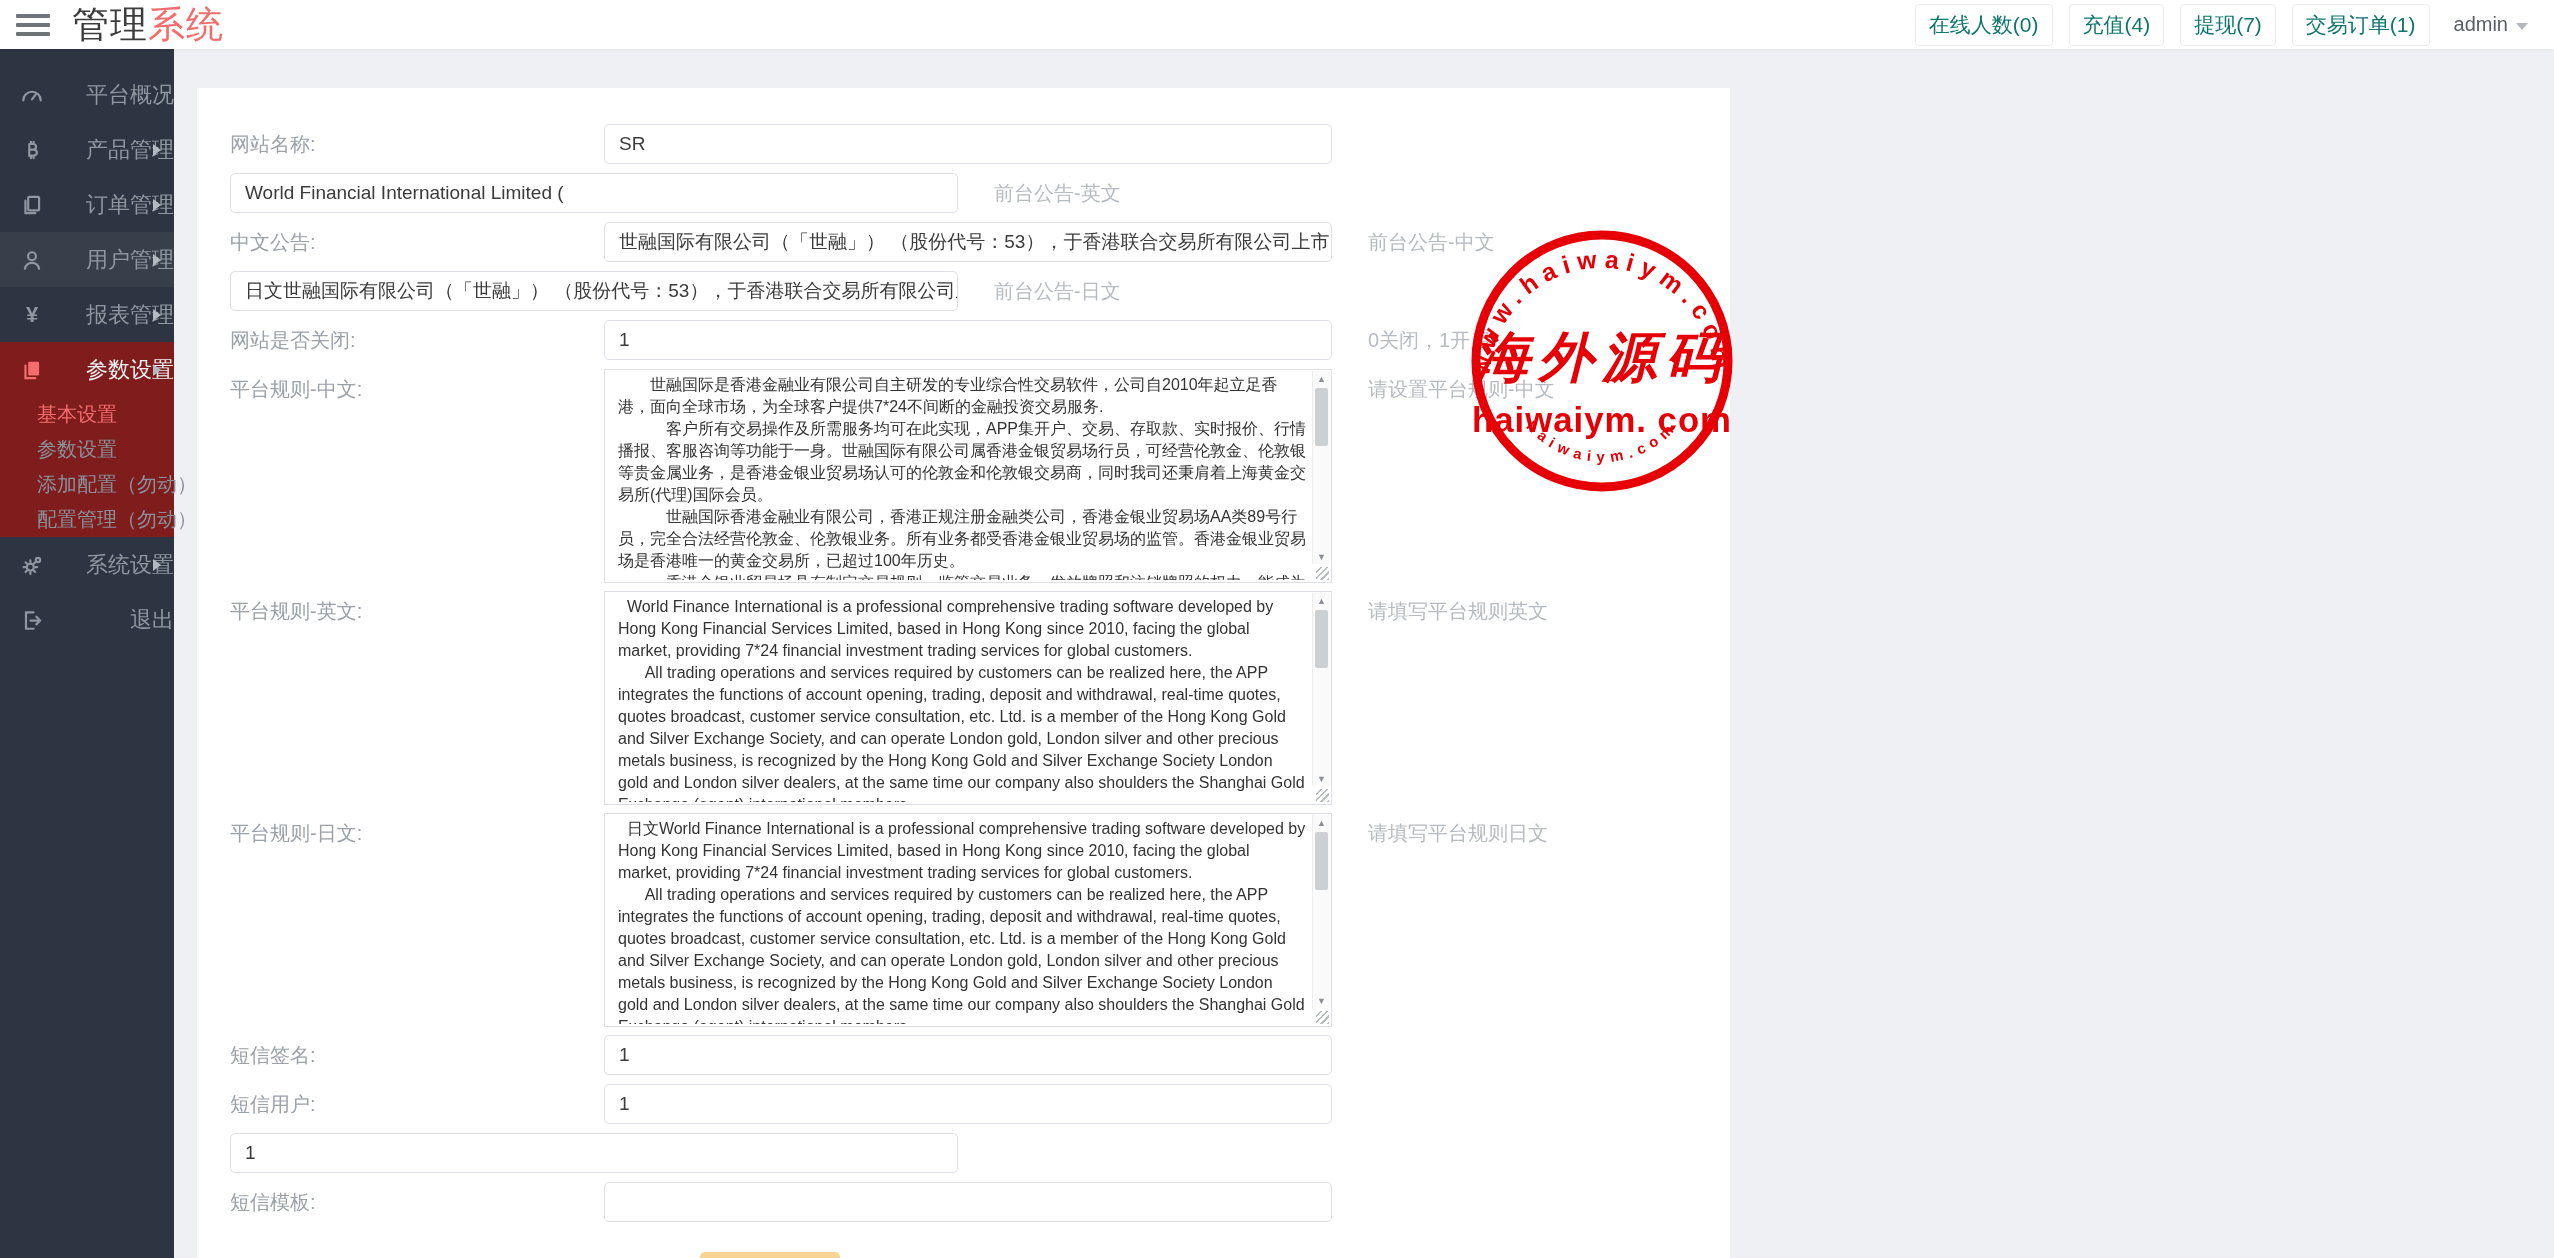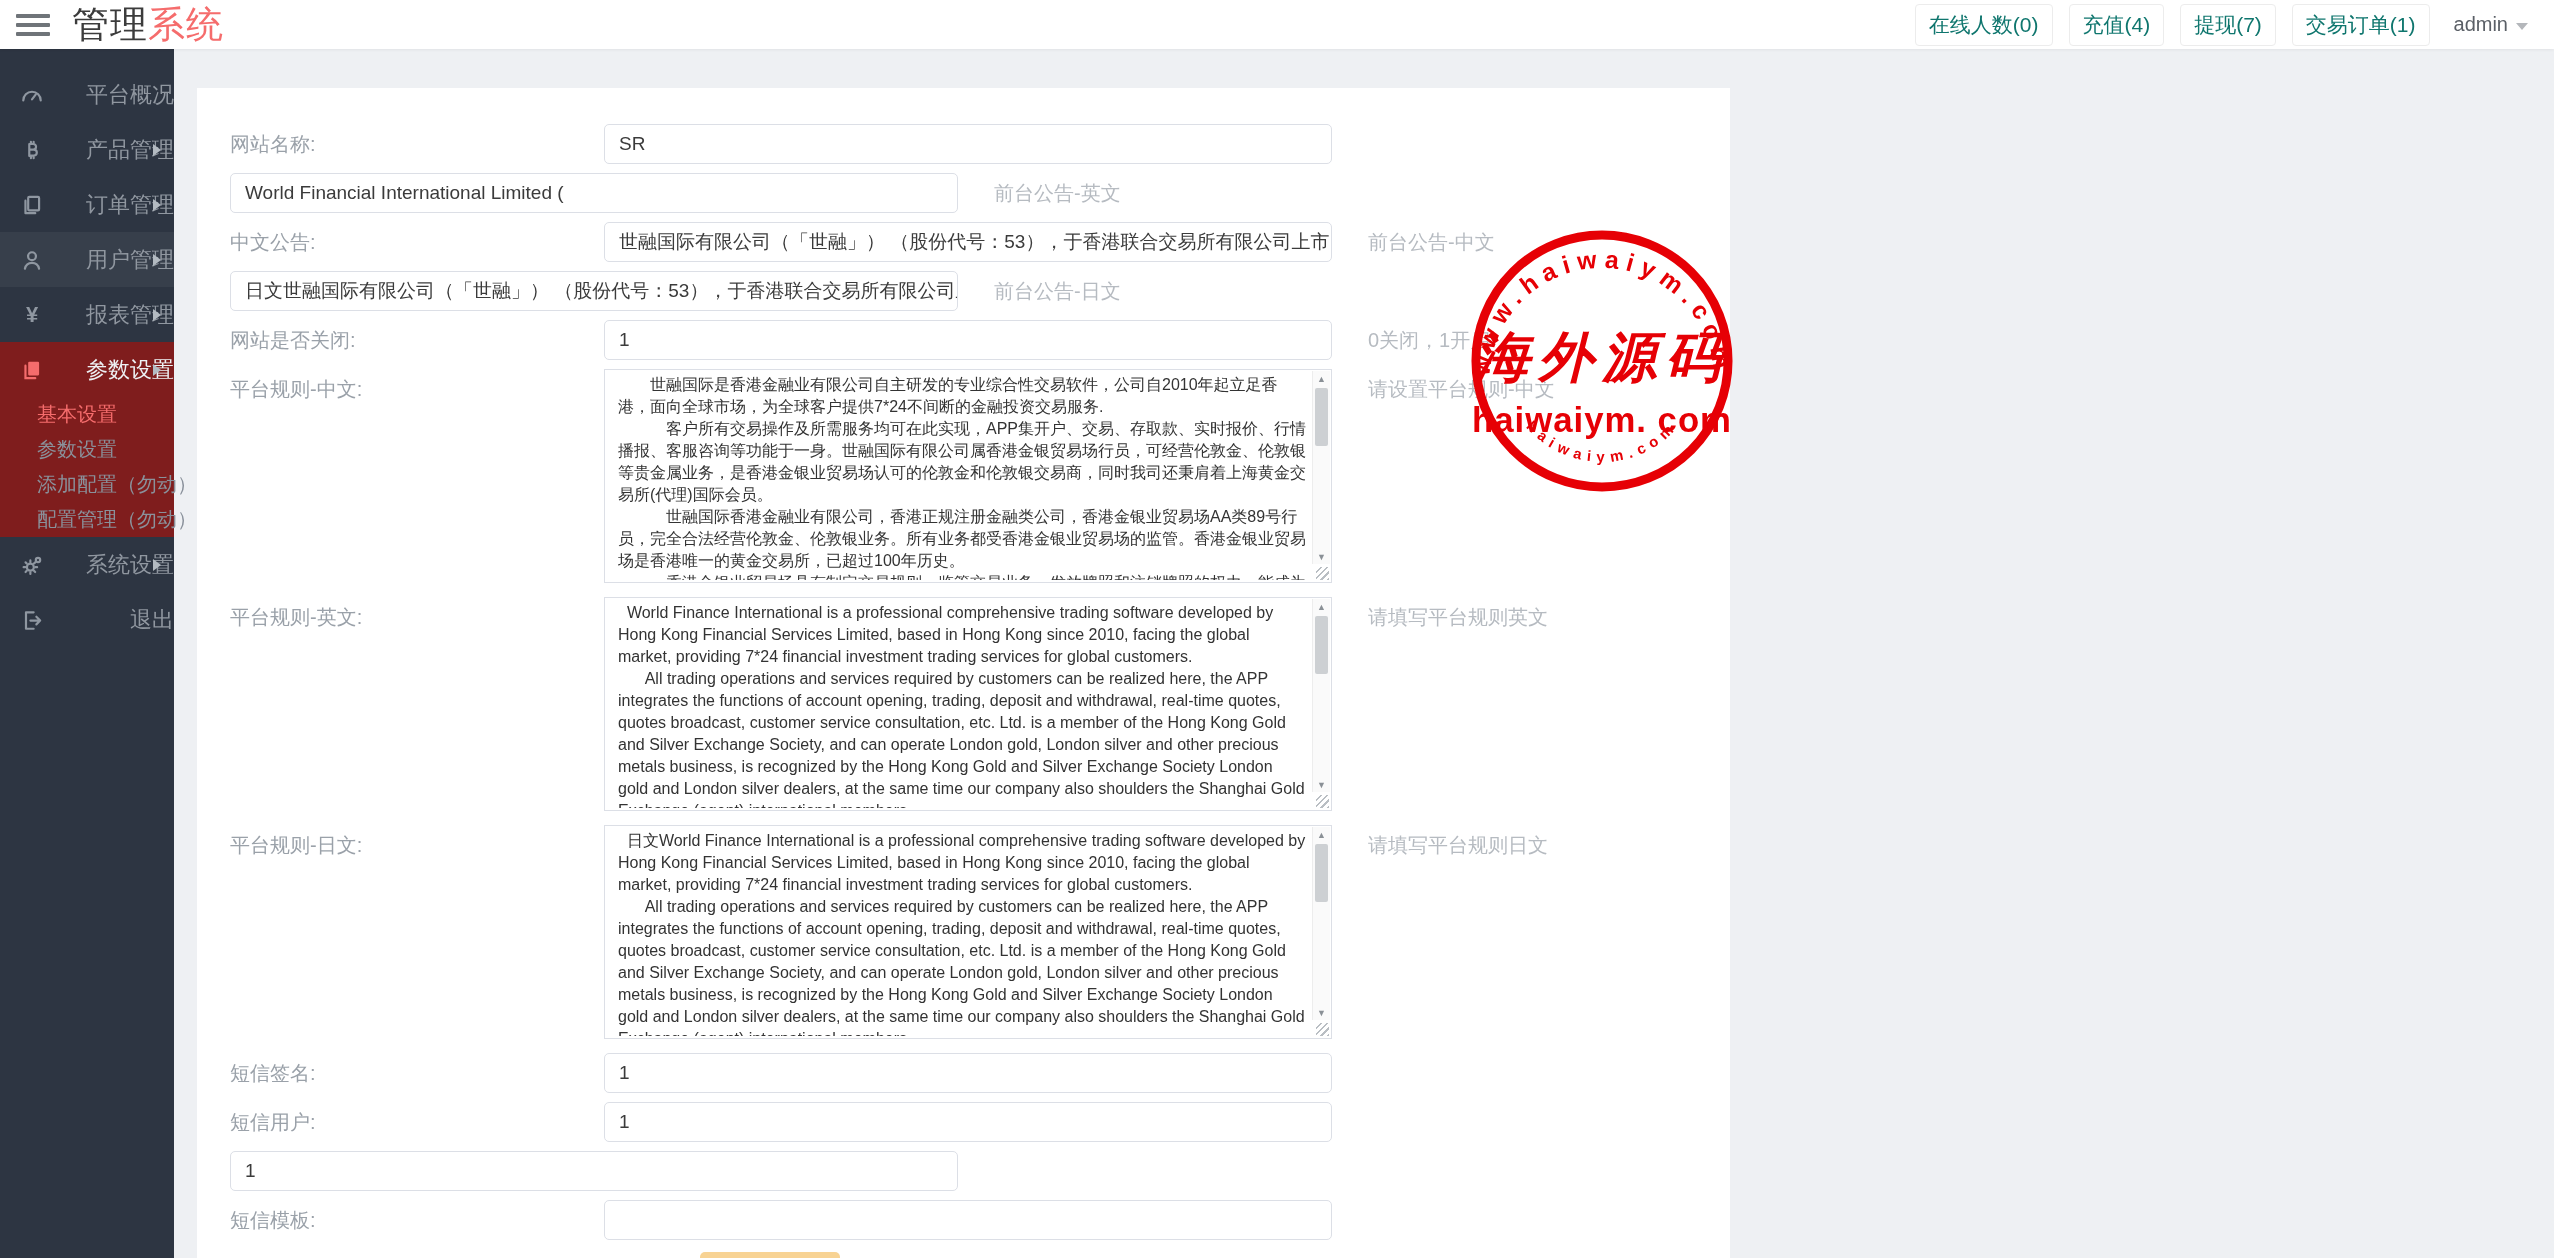--- a/index.html
+++ b/index.html
@@ -35,21 +35,21 @@
   .side-group{background:#7f1d1d;}
   .side-group .side-item{color:#eef1f4;}
   .sub-item{height:35px;line-height:35px;padding-left:37px;font-size:20px;color:#8a919b;cursor:pointer;white-space:nowrap;}
   .sub-item.active{color:#f56c6c;}
   .yen{font-size:22px;font-weight:bold;color:#8f97a1;line-height:1;}
   
   .main{position:absolute;left:174px;top:49px;right:0;bottom:0;background:#eef0f3;}
   .card{position:absolute;left:23px;top:39px;width:1533px;bottom:-30px;background:#fff;
     padding:36px 0 0 33px;box-sizing:border-box;z-index:1;}
   .frow{display:flex;align-items:flex-start;margin-bottom:9px;}
-  .frow.ta-row{margin-bottom:14px;}
+  .frow.ta-row{margin-bottom:8px;}
   .flabel{width:374px;flex:0 0 374px;font-size:20px;color:#9aa1a9;line-height:40px;white-space:nowrap;}
   .finput{flex:0 0 728px;width:728px;height:40px;box-sizing:border-box;border:1px solid #dcdfe6;border-radius:5px;
     font-size:19px;color:#3b3b3b;line-height:38px;padding:0 14px;white-space:nowrap;overflow:hidden;background:#fff;}
   .fhint{margin-left:36px;font-size:20px;color:#b6bbc1;line-height:40px;white-space:nowrap;}
   .ta-row .fhint{line-height:26px;padding-top:7px;}
   .fta{flex:0 0 728px;width:728px;height:214px;position:relative;border:1px solid #dcdfe6;border-radius:0;
     box-sizing:border-box;background:#fff;overflow:hidden;}
   .fta .txt{position:absolute;top:4px;left:13px;right:24px;bottom:2px;font-size:16px;line-height:22px;
     color:#333;white-space:pre-wrap;overflow:hidden;word-break:break-word;}
   .fta .sb{position:absolute;top:1px;right:1px;width:17px;height:calc(100% - 19px);background:#fafafa;border-left:1px solid #ededed;}

